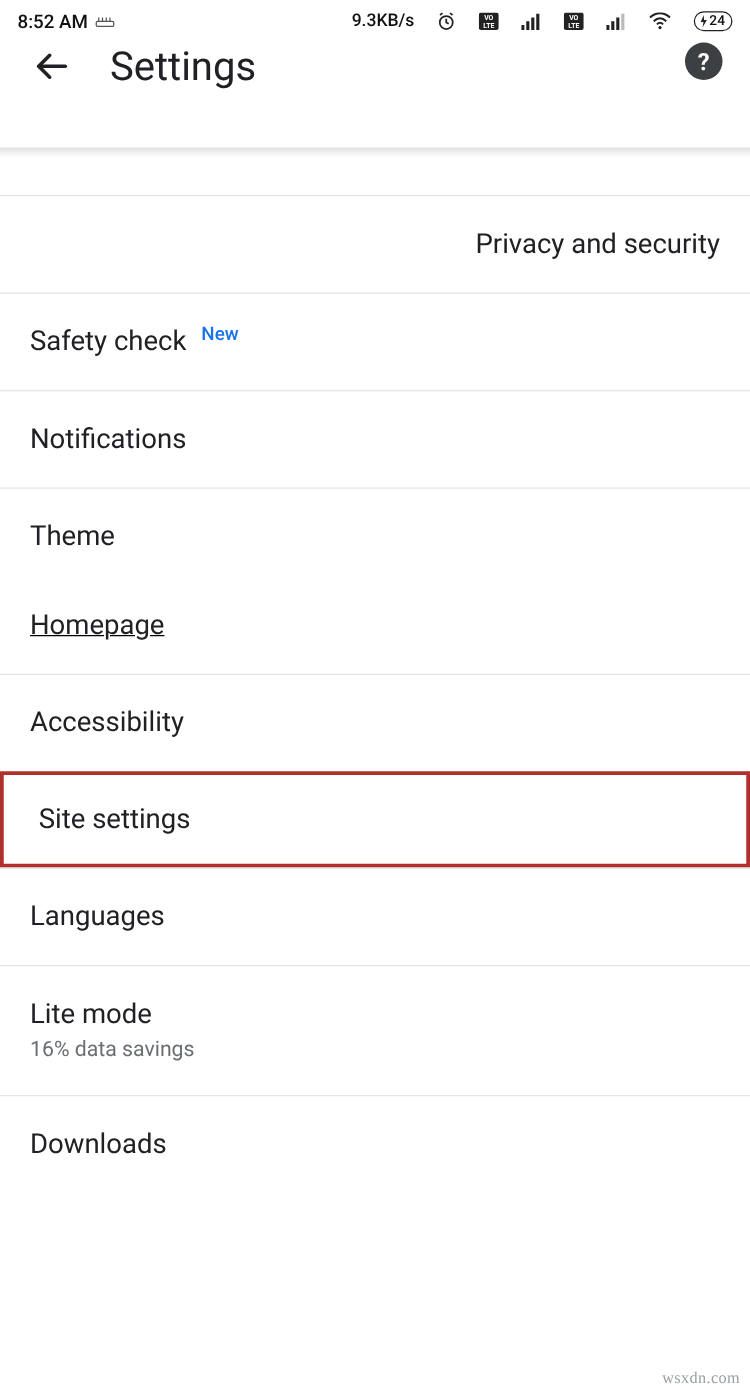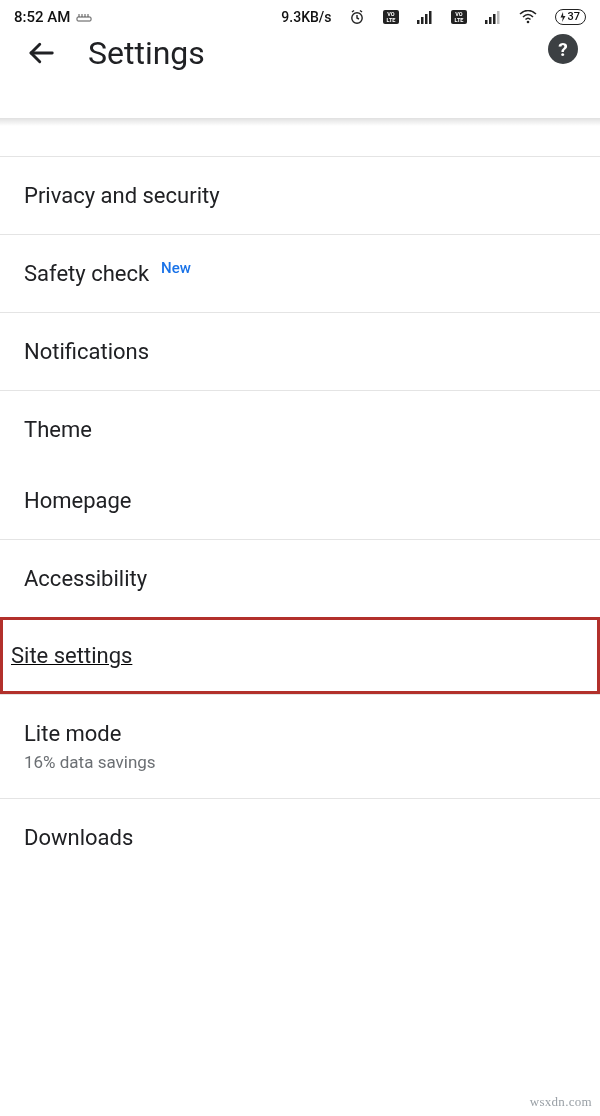--- a/index.html
+++ b/index.html
@@ -19,28 +19,28 @@
     .title { font-size: 32px; font-weight: 400; color: #202124; letter-spacing: 0; }
     .help-btn { margin-left: auto; width: 30px; height: 30px; border-radius: 50%; background: #3c4043; color: #fff; display: flex; align-items: center; justify-content: center; font-size: 19px; font-weight: 700; }
 
     .appbar-shadow { height: 8px; background: linear-gradient(to bottom, rgba(0,0,0,.12), rgba(0,0,0,0)); margin-top: 2px; }
 
     .spacer-block { height: 20px; }
 
     
     .list { }
     .row { padding: 26px 24px 26px; border-top: 1px solid #e4e4e4; }
-    .row.first { margin-top: 10px; }
+    .row.first { margin-top: 10px; text-align: right; }
     .row-label { font-size: 22px; color: #202124; display: inline; }
     .row-sub { font-size: 17px; color: #6b6f73; margin-top: 6px; }
     .row-badge { font-size: 15px; font-weight: 500; color: #1a73e8; position: relative; top: -8px; margin-left: 8px; }
     .section-head { font-size: 19px; font-weight: 600; color: #1a73e8; padding: 28px 24px 8px; }
     .row.theme { border-bottom: none; }
-    .row.after-head { border-top: none; padding-top: 20px; }
-    .row.highlight { border: 3px solid #b2302b; padding: 23px 8px; text-decoration: underline; }
+    .row.after-head { border-top: none; padding-top: 20px; text-decoration: underline; }
+    .row.highlight { border: 3px solid #b2302b; padding: 23px 28px; }
     .row.last { padding-bottom: 10px; }
 
     .watermark { position: absolute; right: 8px; bottom: 6px; font-size: 13px; color: #9aa0a6; font-family: Liberation Serif, serif; letter-spacing: .3px; }
 
     
     svg.app-svg { stroke: #202124; }
   </style>
 </head>
 <body>
 
@@ -103,21 +103,21 @@
           <path d="M1 4 Q9 -3 17 4" stroke="#222" stroke-width="1.6" fill="none"></path>
           <path d="M4 7 Q9 2 14 7" stroke="#222" stroke-width="1.6" fill="none"></path>
           <path d="M6.5 9.5 Q9 7 11.5 9.5" stroke="#222" stroke-width="1.6" fill="none"></path>
           <circle cx="9" cy="12" r="1.3" fill="#222"></circle>
         </svg>
     </span>
     <span class="battery-pill">
       <svg width="6" height="10" viewBox="0 0 6 10">
           <path d="M3 0 L0.5 5.5 H2.8 L2 10 L5.5 4 H3.2 Z" fill="#222"></path>
         </svg>
-      <span>37</span>
+      <span>24</span>
     </span>
   </div>
 </div>
 
 <div class="app-bar">
   <div class="back-btn">
     <svg class="app-svg" width="30" height="30" viewBox="0 0 24 24" fill="none" stroke-width="2.3" stroke-linecap="round" stroke-linejoin="round">
         <line x1="21" y1="12" x2="4" y2="12"></line>
         <polyline points="11 5 4 12 11 19"></polyline>
       </svg>
@@ -155,20 +155,23 @@
   </div>
 
   <div class="row">
     <span class="row-label">Accessibility</span>
   </div>
 
   <div class="row highlight">
     <span class="row-label">Site settings</span>
   </div>
 
+  <div class="row">
+    <span class="row-label">Languages</span>
+  </div>
 
   <div class="row">
     <div class="row-label">Lite mode</div>
     <div class="row-sub">16% data savings</div>
   </div>
 
   <div class="row last">
     <span class="row-label">Downloads</span>
   </div>
 

